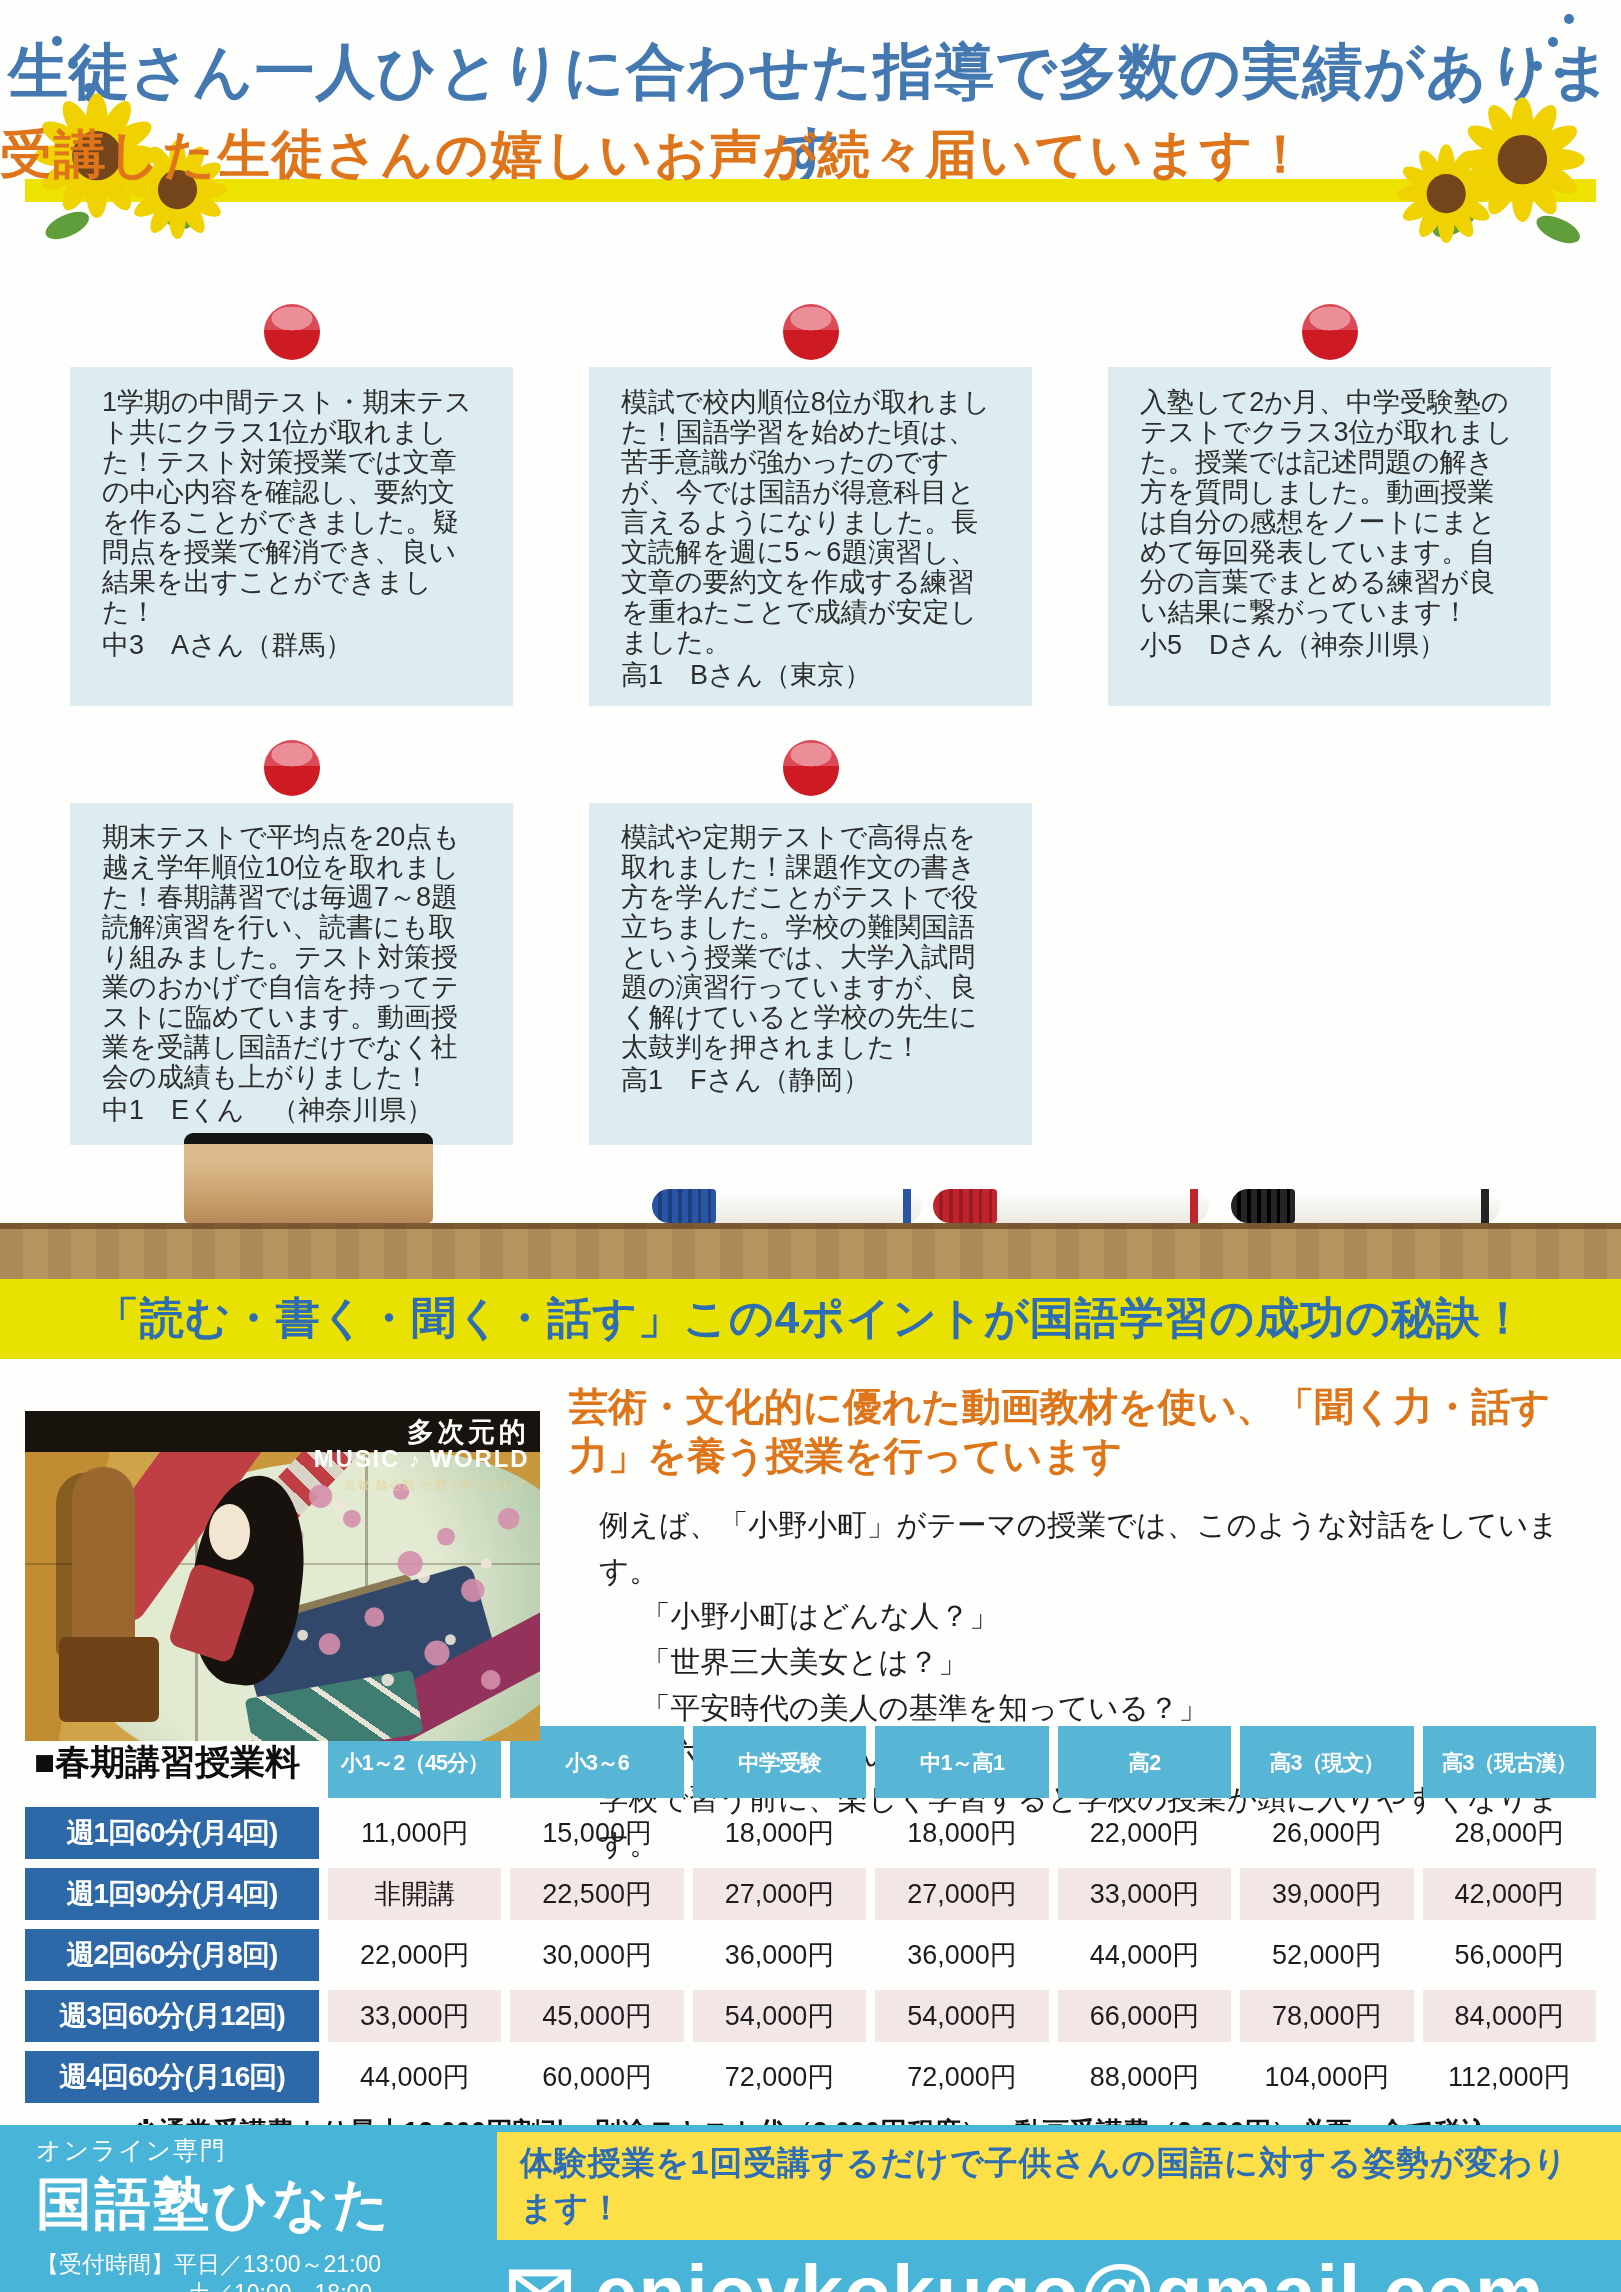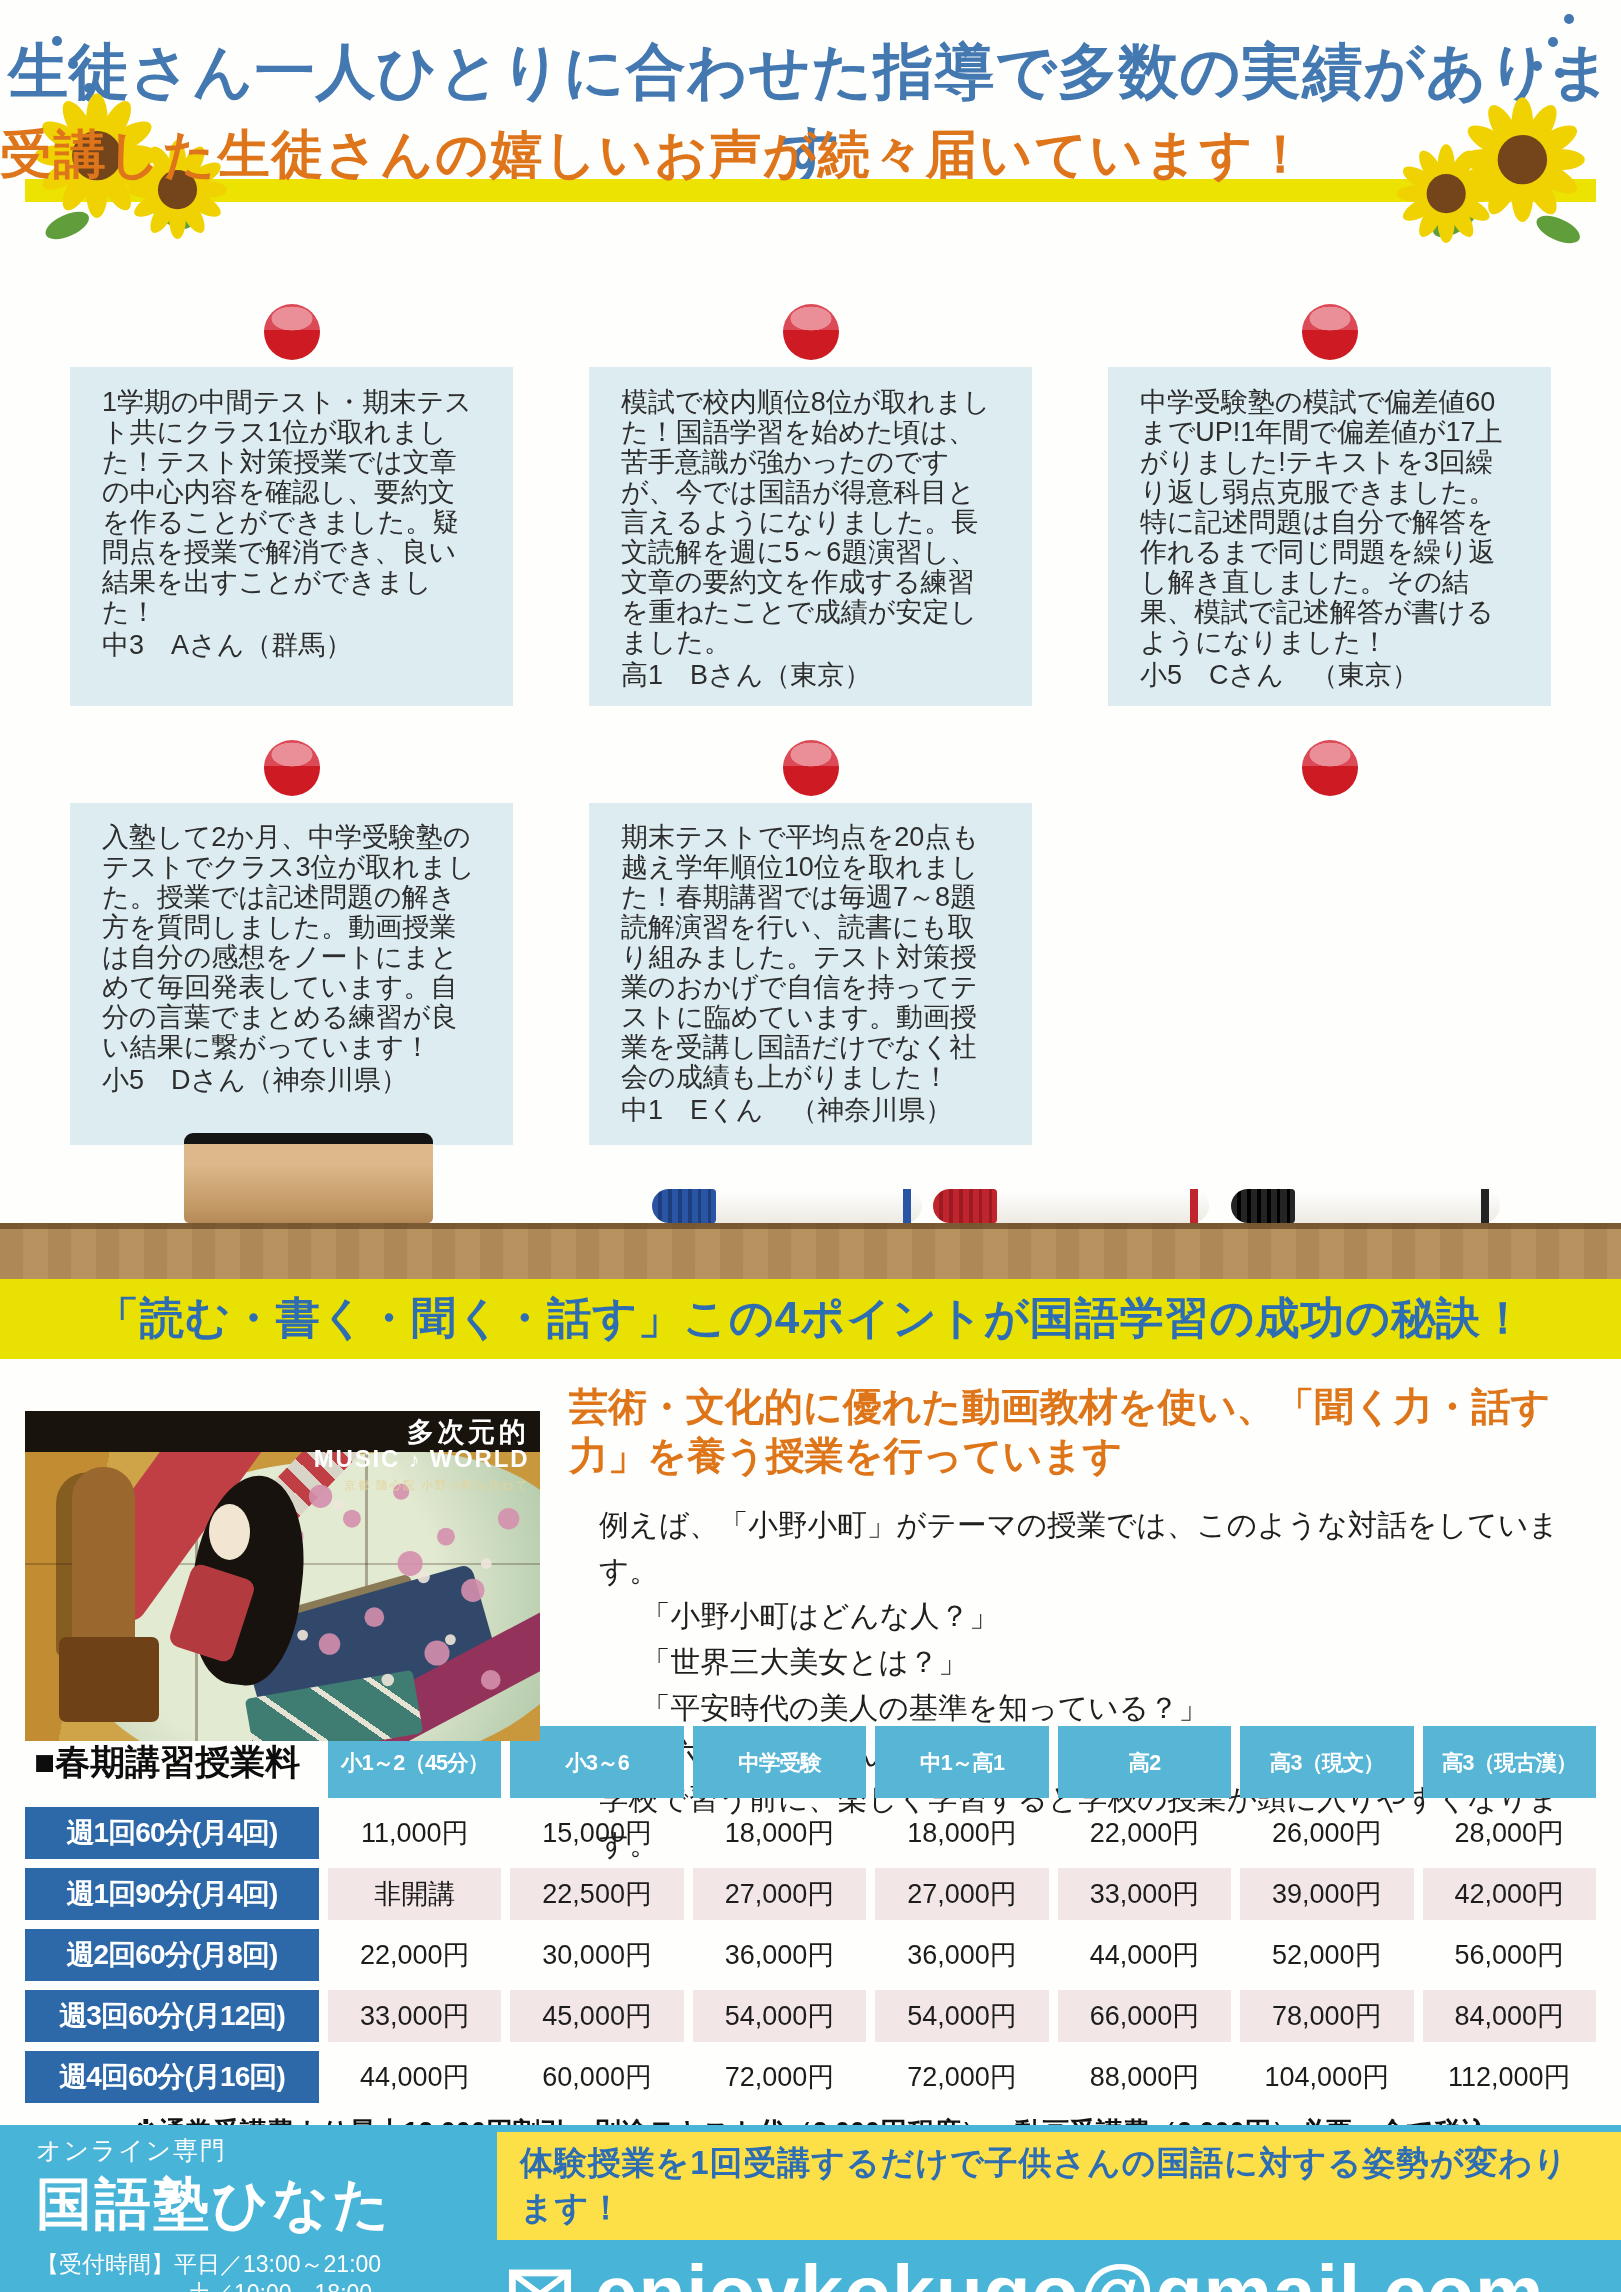--- a/index.html
+++ b/index.html
@@ -233,40 +233,37 @@
     <div class="t-cell">
       <div class="t-dot"></div>
       <div class="t-box">
         <span>模試で校内順位8位が取れました！国語学習を始めた頃は、苦手意識が強かったのですが、今では国語が得意科目と言えるようになりました。長文読解を週に5～6題演習し、文章の要約文を作成する練習を重ねたことで成績が安定しました。</span>
         <div class="t-author">高1　Bさん（東京）</div>
       </div>
     </div>
     <div class="t-cell">
       <div class="t-dot"></div>
       <div class="t-box">
-        <span>中学受験塾の模試で偏差値60までUP!1年間で偏差値が17上がりました!テキストを3回繰り返し弱点克服できました。特に記述問題は自分で解答を作れるまで同じ問題を繰り返し解き直しました。その結果、模試で記述解答が書けるようになりました！</span>
-        <div class="t-author">小5　Cさん　（東京）</div>
-      </div>
-    </div>
-    <div class="t-cell">
-      <div class="t-dot"></div>
-      <div class="t-box">
         <span>入塾して2か月、中学受験塾のテストでクラス3位が取れました。授業では記述問題の解き方を質問しました。動画授業は自分の感想をノートにまとめて毎回発表しています。自分の言葉でまとめる練習が良い結果に繋がっています！</span>
         <div class="t-author">小5　Dさん（神奈川県）</div>
       </div>
     </div>
     <div class="t-cell">
       <div class="t-dot"></div>
       <div class="t-box">
         <span>期末テストで平均点を20点も越え学年順位10位を取れました！春期講習では毎週7～8題読解演習を行い、読書にも取り組みました。テスト対策授業のおかげで自信を持ってテストに臨めています。動画授業を受講し国語だけでなく社会の成績も上がりました！</span>
         <div class="t-author">中1　Eくん　（神奈川県）</div>
       </div>
     </div>
     <div class="t-cell">
       <div class="t-dot"></div>
+      <div class="t-box">
+        <span>模試や定期テストで高得点を取れました！課題作文の書き方を学んだことがテストで役立ちました。学校の難関国語という授業では、大学入試問題の演習行っていますが、良く解けていると学校の先生に太鼓判を押されました！</span>
+        <div class="t-author">高1　Fさん（静岡）</div>
+      </div>
     </div>
   </div>
 
   <div class="shelf">
     <div class="wood-block"></div>
     <div class="pen pen-blue">
         <span class="cap"></span>
         <span class="ring"></span>
       </div>
     <div class="pen pen-red">

